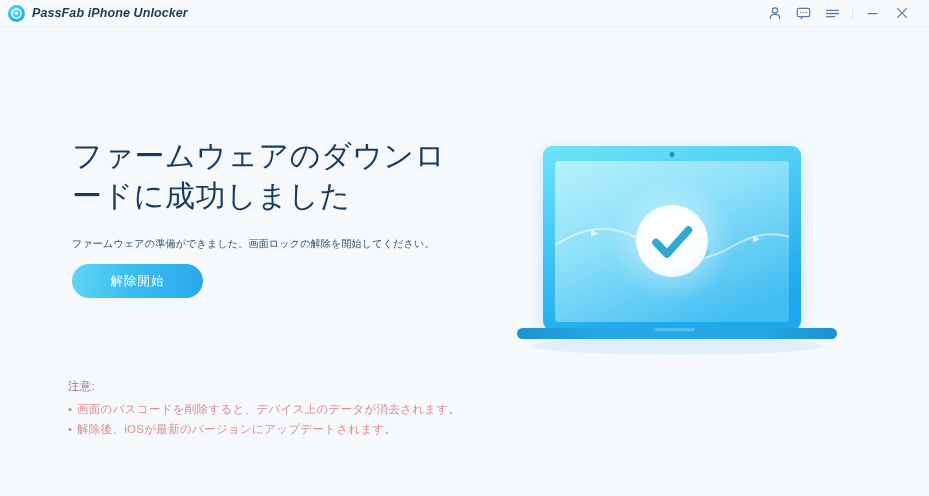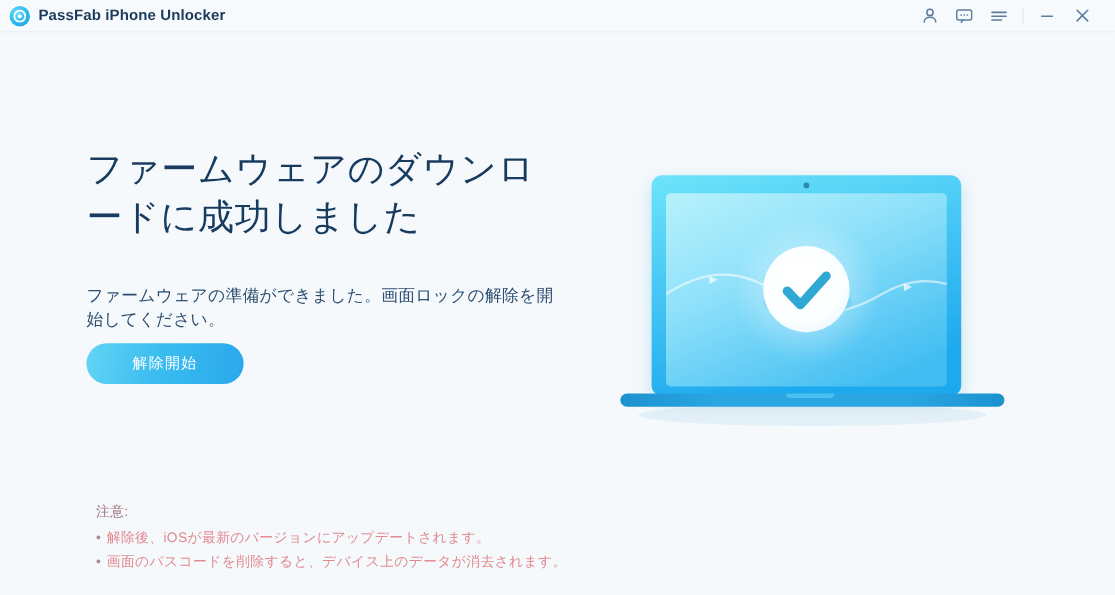--- a/index.html
+++ b/index.html
@@ -19,20 +19,21 @@
   .titlebar {
     position: absolute;
     left: 0; top: 0;
     width: 929px;
     height: 27px;
     background: #f7fafc;
     border-bottom: 1px solid #eaf0f5;
     display: flex;
     align-items: center;
     box-sizing: border-box;
+    font-style: italic;
   }
   .tb-left {
     display: flex;
     align-items: center;
     padding-left: 8px;
     gap: 7px;
   }
   .logo-icon {
     width: 17px;
     height: 17px;
@@ -73,35 +74,35 @@
     width: 1px;
     height: 13px;
     background: #dde6ee;
     margin: 0 5px;
   }
 
   
   .content {
     position: absolute;
     left: 72px;
-    top: 122px;
+    top: 136px;
     width: 420px;
   }
   .headline {
     font-size: 30px;
     line-height: 40px;
     color: #173b5e;
     font-weight: 400;
     letter-spacing: 0.5px;
     margin: 0;
     width: 400px;
   }
   .subtitle {
-    margin: 34px 0 0 0;
-    font-size: 14px;
+    margin: 18px 0 0 0;
+    font-size: 10px;
     line-height: 20px;
     color: #2e4f70;
     width: 400px;
     letter-spacing: 0.2px;
   }
   .cta-button {
     margin-top: 10px;
     width: 131px;
     height: 34px;
     border: none;
@@ -112,24 +113,23 @@
     font-family: "Liberation Sans", "DejaVu Sans", sans-serif;
     letter-spacing: 1px;
     cursor: pointer;
     display: block;
     padding: 0;
   }
 
   
   .notes {
     position: absolute;
-    left: 80px;
+    left: 68px;
     top: 379px;
     width: 470px;
-    margin-top: 40px;
   }
   .notes-title {
     font-size: 11.5px;
     color: #a0737c;
     margin: 0 0 6px 0;
     letter-spacing: 0.3px;
   }
   .note-item {
     font-size: 11.5px;
     color: #e08a8f;
@@ -207,24 +207,24 @@
 
 <div class="content">
   <h1 class="headline">ファームウェアのダウンロードに成功しました</h1>
   <p class="subtitle">ファームウェアの準備ができました。画面ロックの解除を開始してください。</p>
   <button class="cta-button">解除開始</button>
 </div>
 
 <div class="notes">
   <div class="notes-title">注意:</div>
   <div class="note-item">
+    <span class="note-bullet">•</span><span>画面のパスコードを削除すると、デバイス上のデータが消去されます。</span>
+  </div>
+  <div class="note-item">
     <span class="note-bullet">•</span><span>解除後、iOSが最新のバージョンにアップデートされます。</span>
-  </div>
-  <div class="note-item">
-    <span class="note-bullet">•</span><span>画面のパスコードを削除すると、デバイス上のデータが消去されます。</span>
   </div>
 </div>
 
 <div class="illustration">
   <svg width="380" height="235" viewBox="0 0 380 235">
     <defs>
       <linearGradient id="lidGrad" x1="0" y1="0" x2="0.35" y2="1">
         <stop offset="0%" stop-color="#6ee4fa"></stop>
         <stop offset="45%" stop-color="#48c8f5"></stop>
         <stop offset="100%" stop-color="#1fa9ee"></stop>

